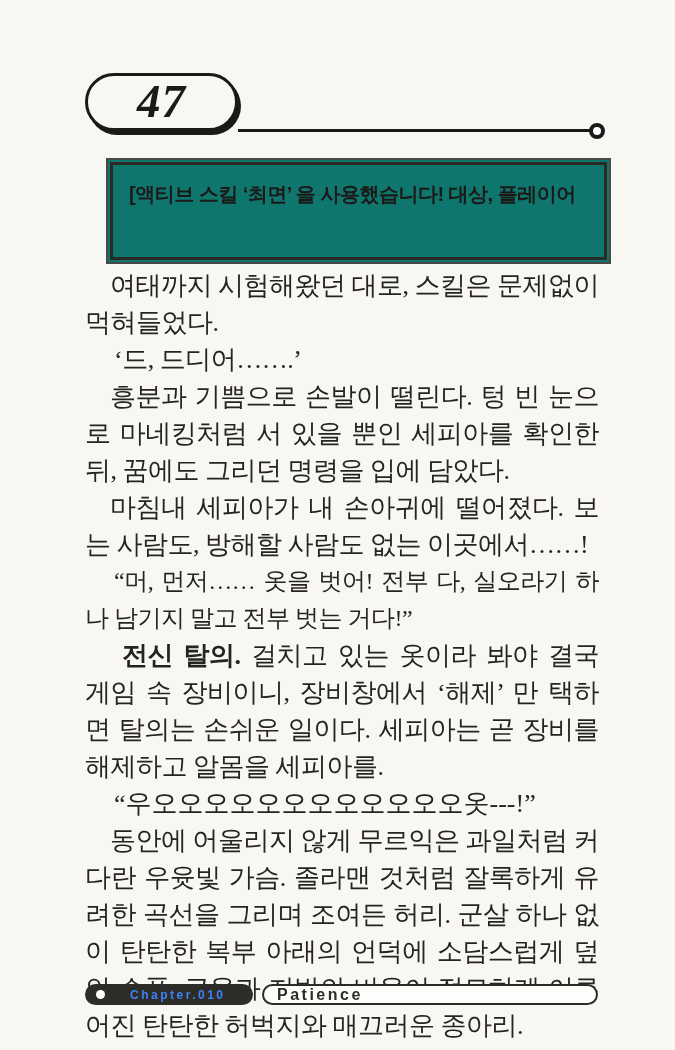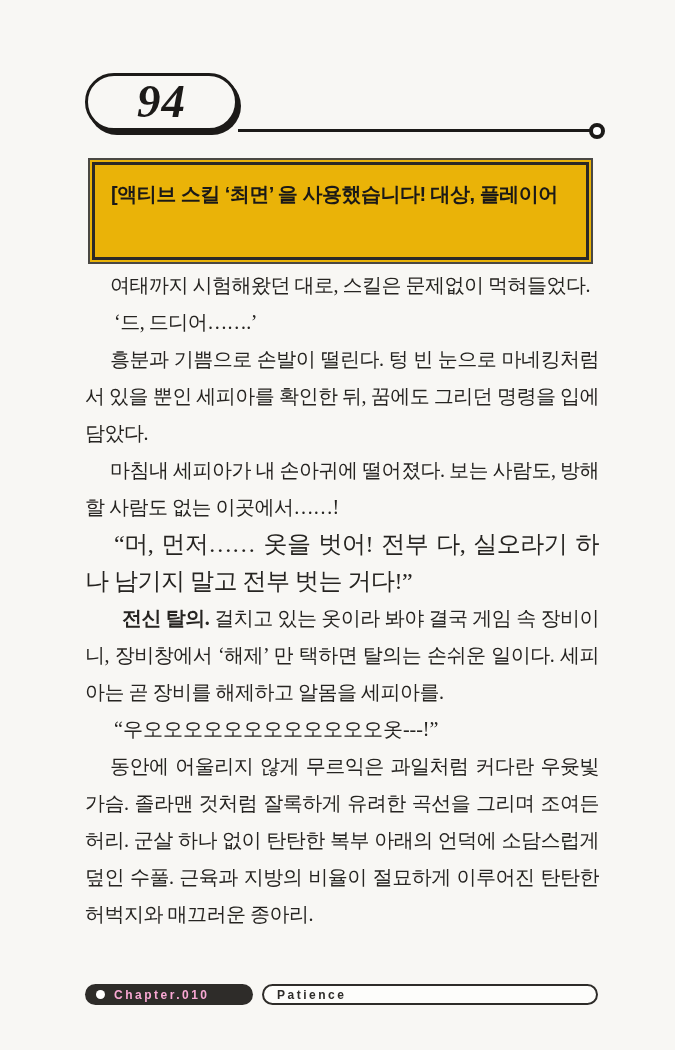--- a/index.html
+++ b/index.html
@@ -30,23 +30,23 @@
     position:absolute;left:238px;top:129px;width:352px;height:3px;
     background:#1c1a18;
   }
   .header-ring{
     position:absolute;left:589px;top:123px;width:8px;height:8px;
     border:4px solid #1c1a18;border-radius:50%;background:#ffffff;
   }
 
   
   .sysbox-outer{
-    position:absolute;left:88px;top:158px;width:505px;height:106px;
+    position:absolute;left:106px;top:158px;width:505px;height:106px;
     border:2px solid #4a4844;
-    background:#eab308;
+    background:#0f766e;
     box-sizing:border-box;
     padding:2px;
   }
   .sysbox-inner{
     border:3px solid #2b2926;
     height:100%;
     box-sizing:border-box;
     padding:10px 16px 0 16px;
   }
   .sysbox-line{
@@ -58,21 +58,21 @@
     letter-spacing:-0.5px;
     white-space:nowrap;
   }
 
   
   .body-text{
     position:absolute;left:85px;top:267px;width:514px;
   }
   .body-text p{
     margin:0;
-    font-size:20px;
+    font-size:26px;
     line-height:37px;
     text-align:justify;
     text-indent:25px;
     letter-spacing:-0.5px;
   }
   p.quote-thought{text-indent:29px;}
   p.dialogue{
     font-size:24px;
     line-height:37px;
     text-indent:29px;
@@ -87,42 +87,42 @@
     position:absolute;left:0;top:0;width:168px;height:21px;
     background:#2e2c29;border-radius:11px;
     display:flex;align-items:center;
     font-family:"Liberation Sans","DejaVu Sans",sans-serif;
   }
   .chapter-dot{
     width:9px;height:9px;border-radius:50%;background:#ffffff;
     margin-left:11px;flex:0 0 auto;
   }
   .chapter-label{
-    color:#f9a8d4;font-size:12px;font-weight:bold;
-    letter-spacing:2.5px;margin-left:9px;white-space:nowrap;
+    color:#3b82f6;font-size:12px;font-weight:bold;
+    letter-spacing:2.5px;margin-left:25px;white-space:nowrap;
   }
   .title-pill{
     position:absolute;left:177px;top:0;width:336px;height:21px;
     background:#fdfdfb;border:2px solid #2e2c29;border-radius:12px;
     box-sizing:border-box;
     display:flex;align-items:center;
     font-family:"Liberation Sans","DejaVu Sans",sans-serif;
   }
   .title-label{
-    color:#2e2c29;font-size:12px;font-weight:bold;
+    color:#2e2c29;font-size:16px;font-weight:bold;
     letter-spacing:2.5px;margin-left:13px;white-space:nowrap;
   }
 </style>
 </head>
 <body>
 
 <div class="page">
 
   <div class="pagenum-pill">
-    <span class="pagenum">94</span>
+    <span class="pagenum">47</span>
   </div>
   <div class="header-rule"></div>
   <div class="header-ring"></div>
 
   <div class="sysbox-outer">
     <div class="sysbox-inner">
       <div class="sysbox-line">[액티브 스킬 ‘최면’ 을 사용했습니다! 대상, 플레이어</div>
     </div>
   </div>
 

